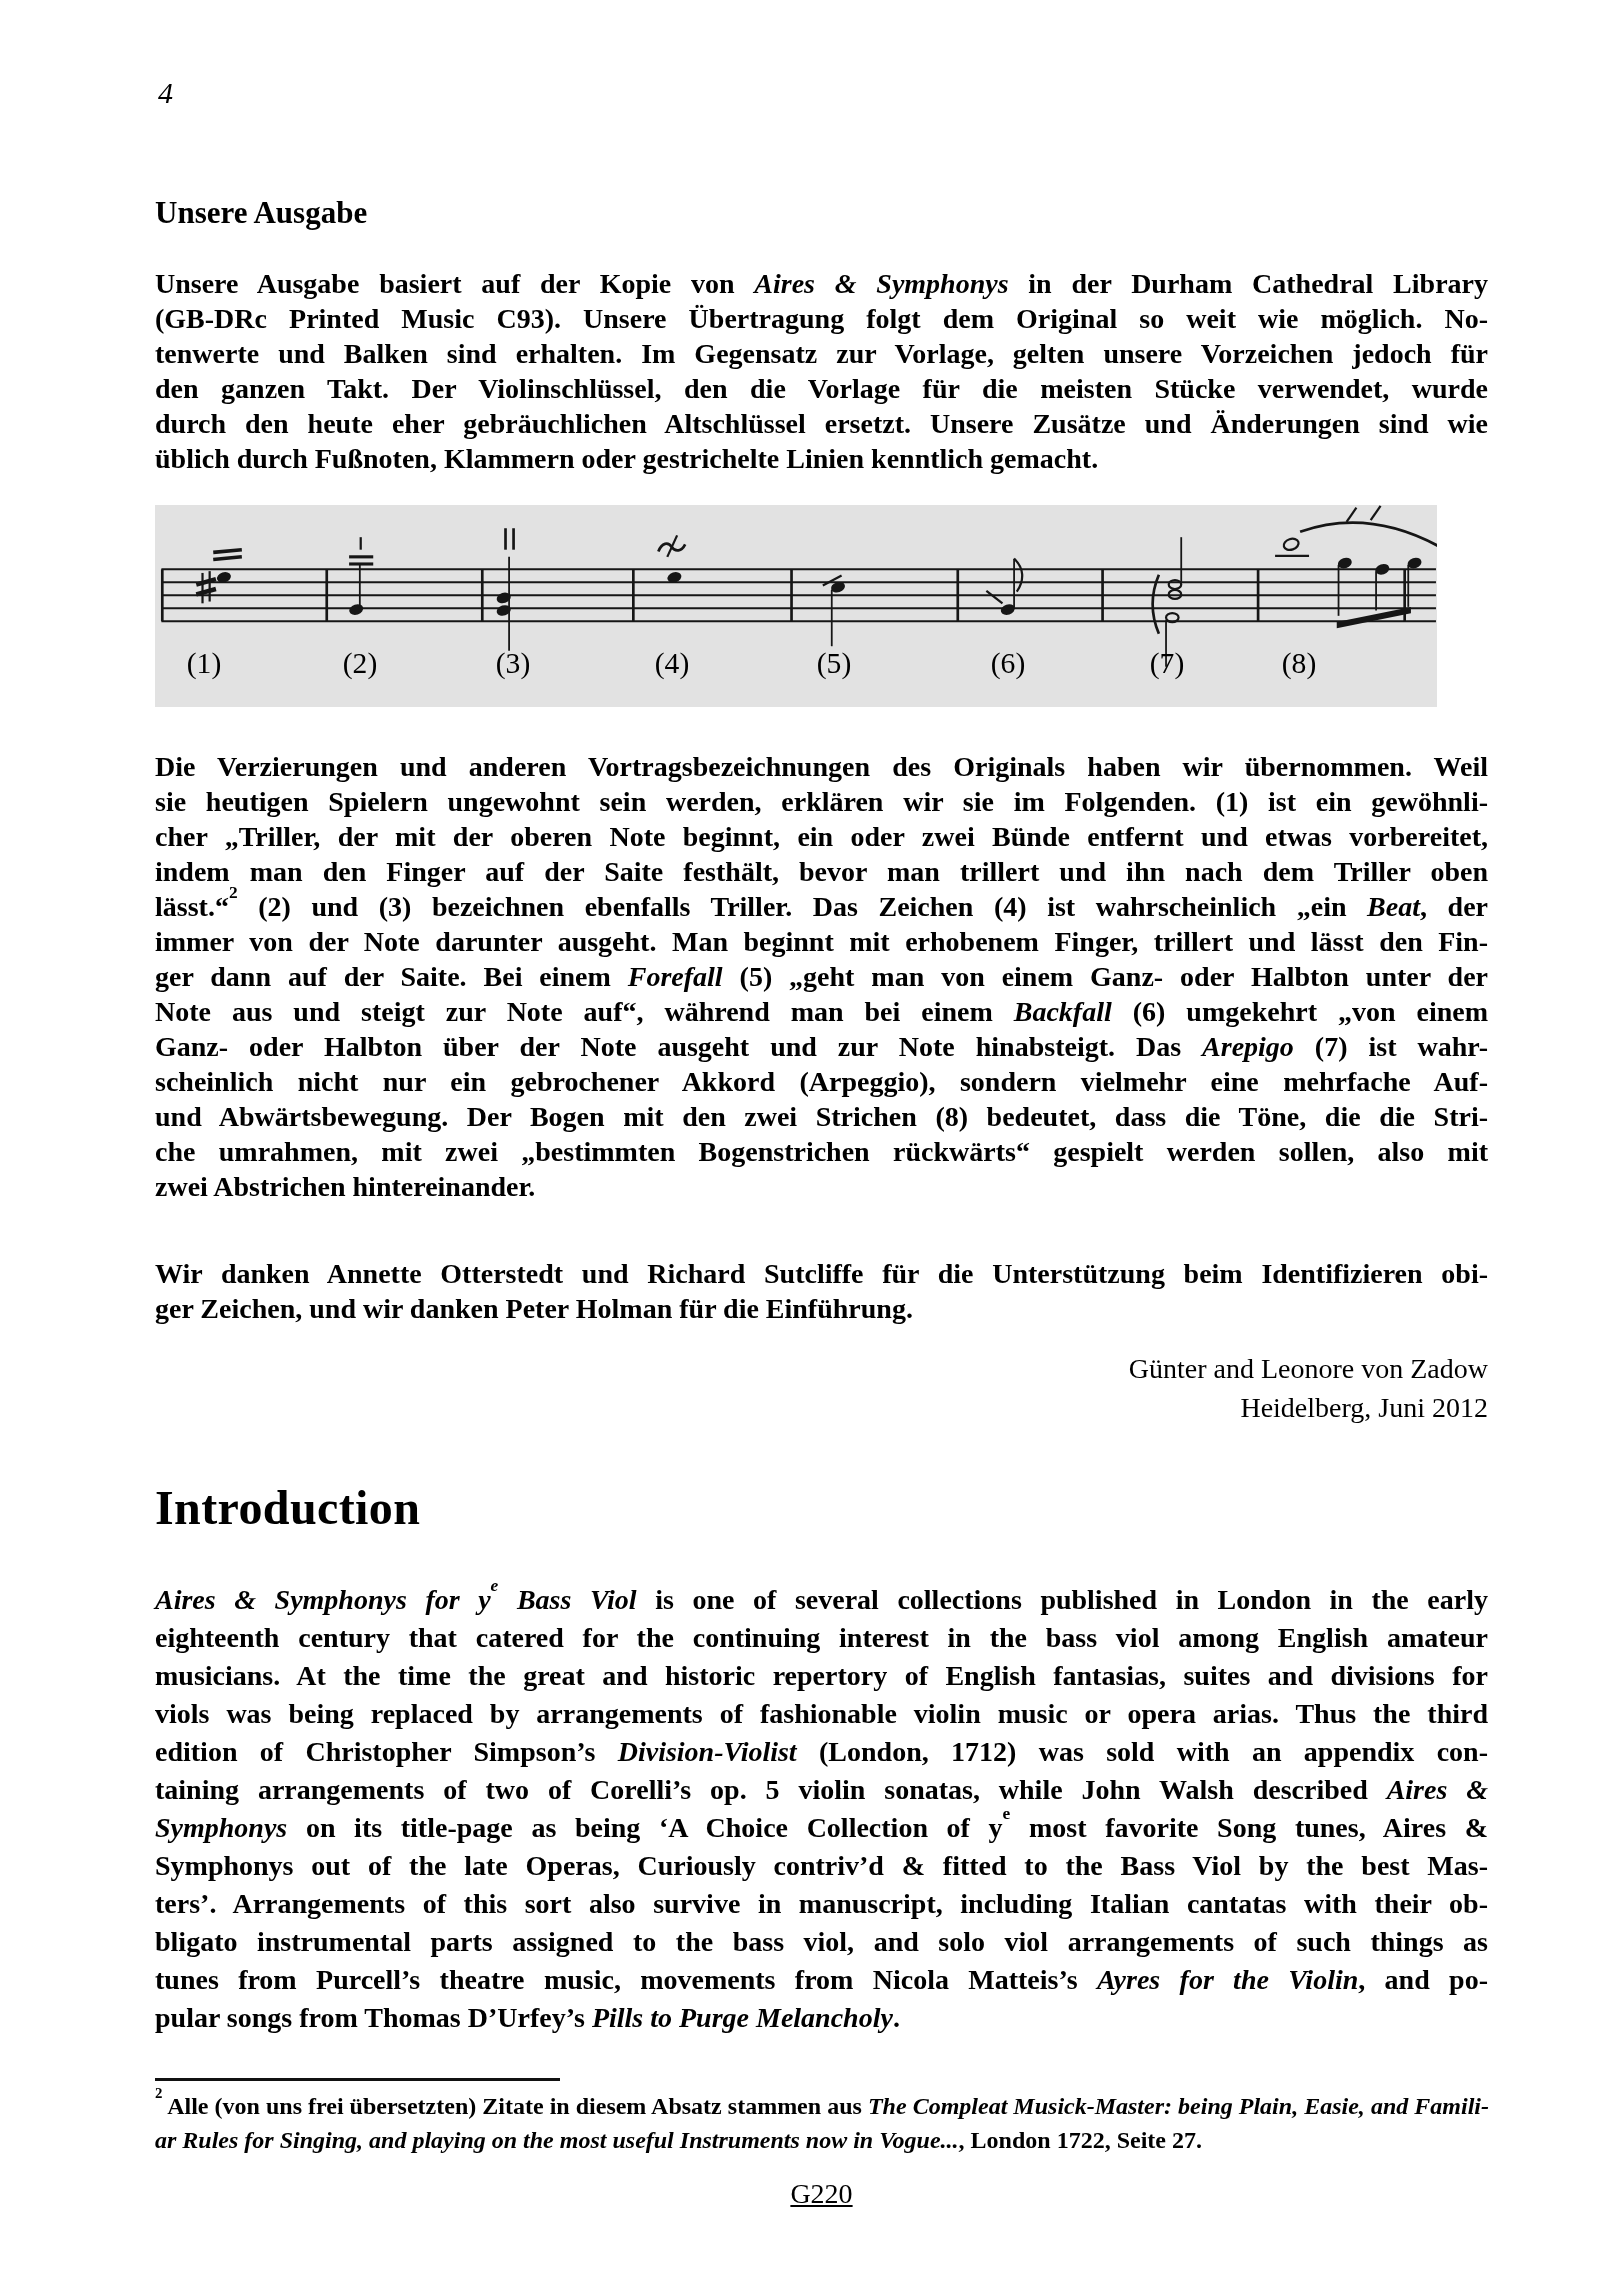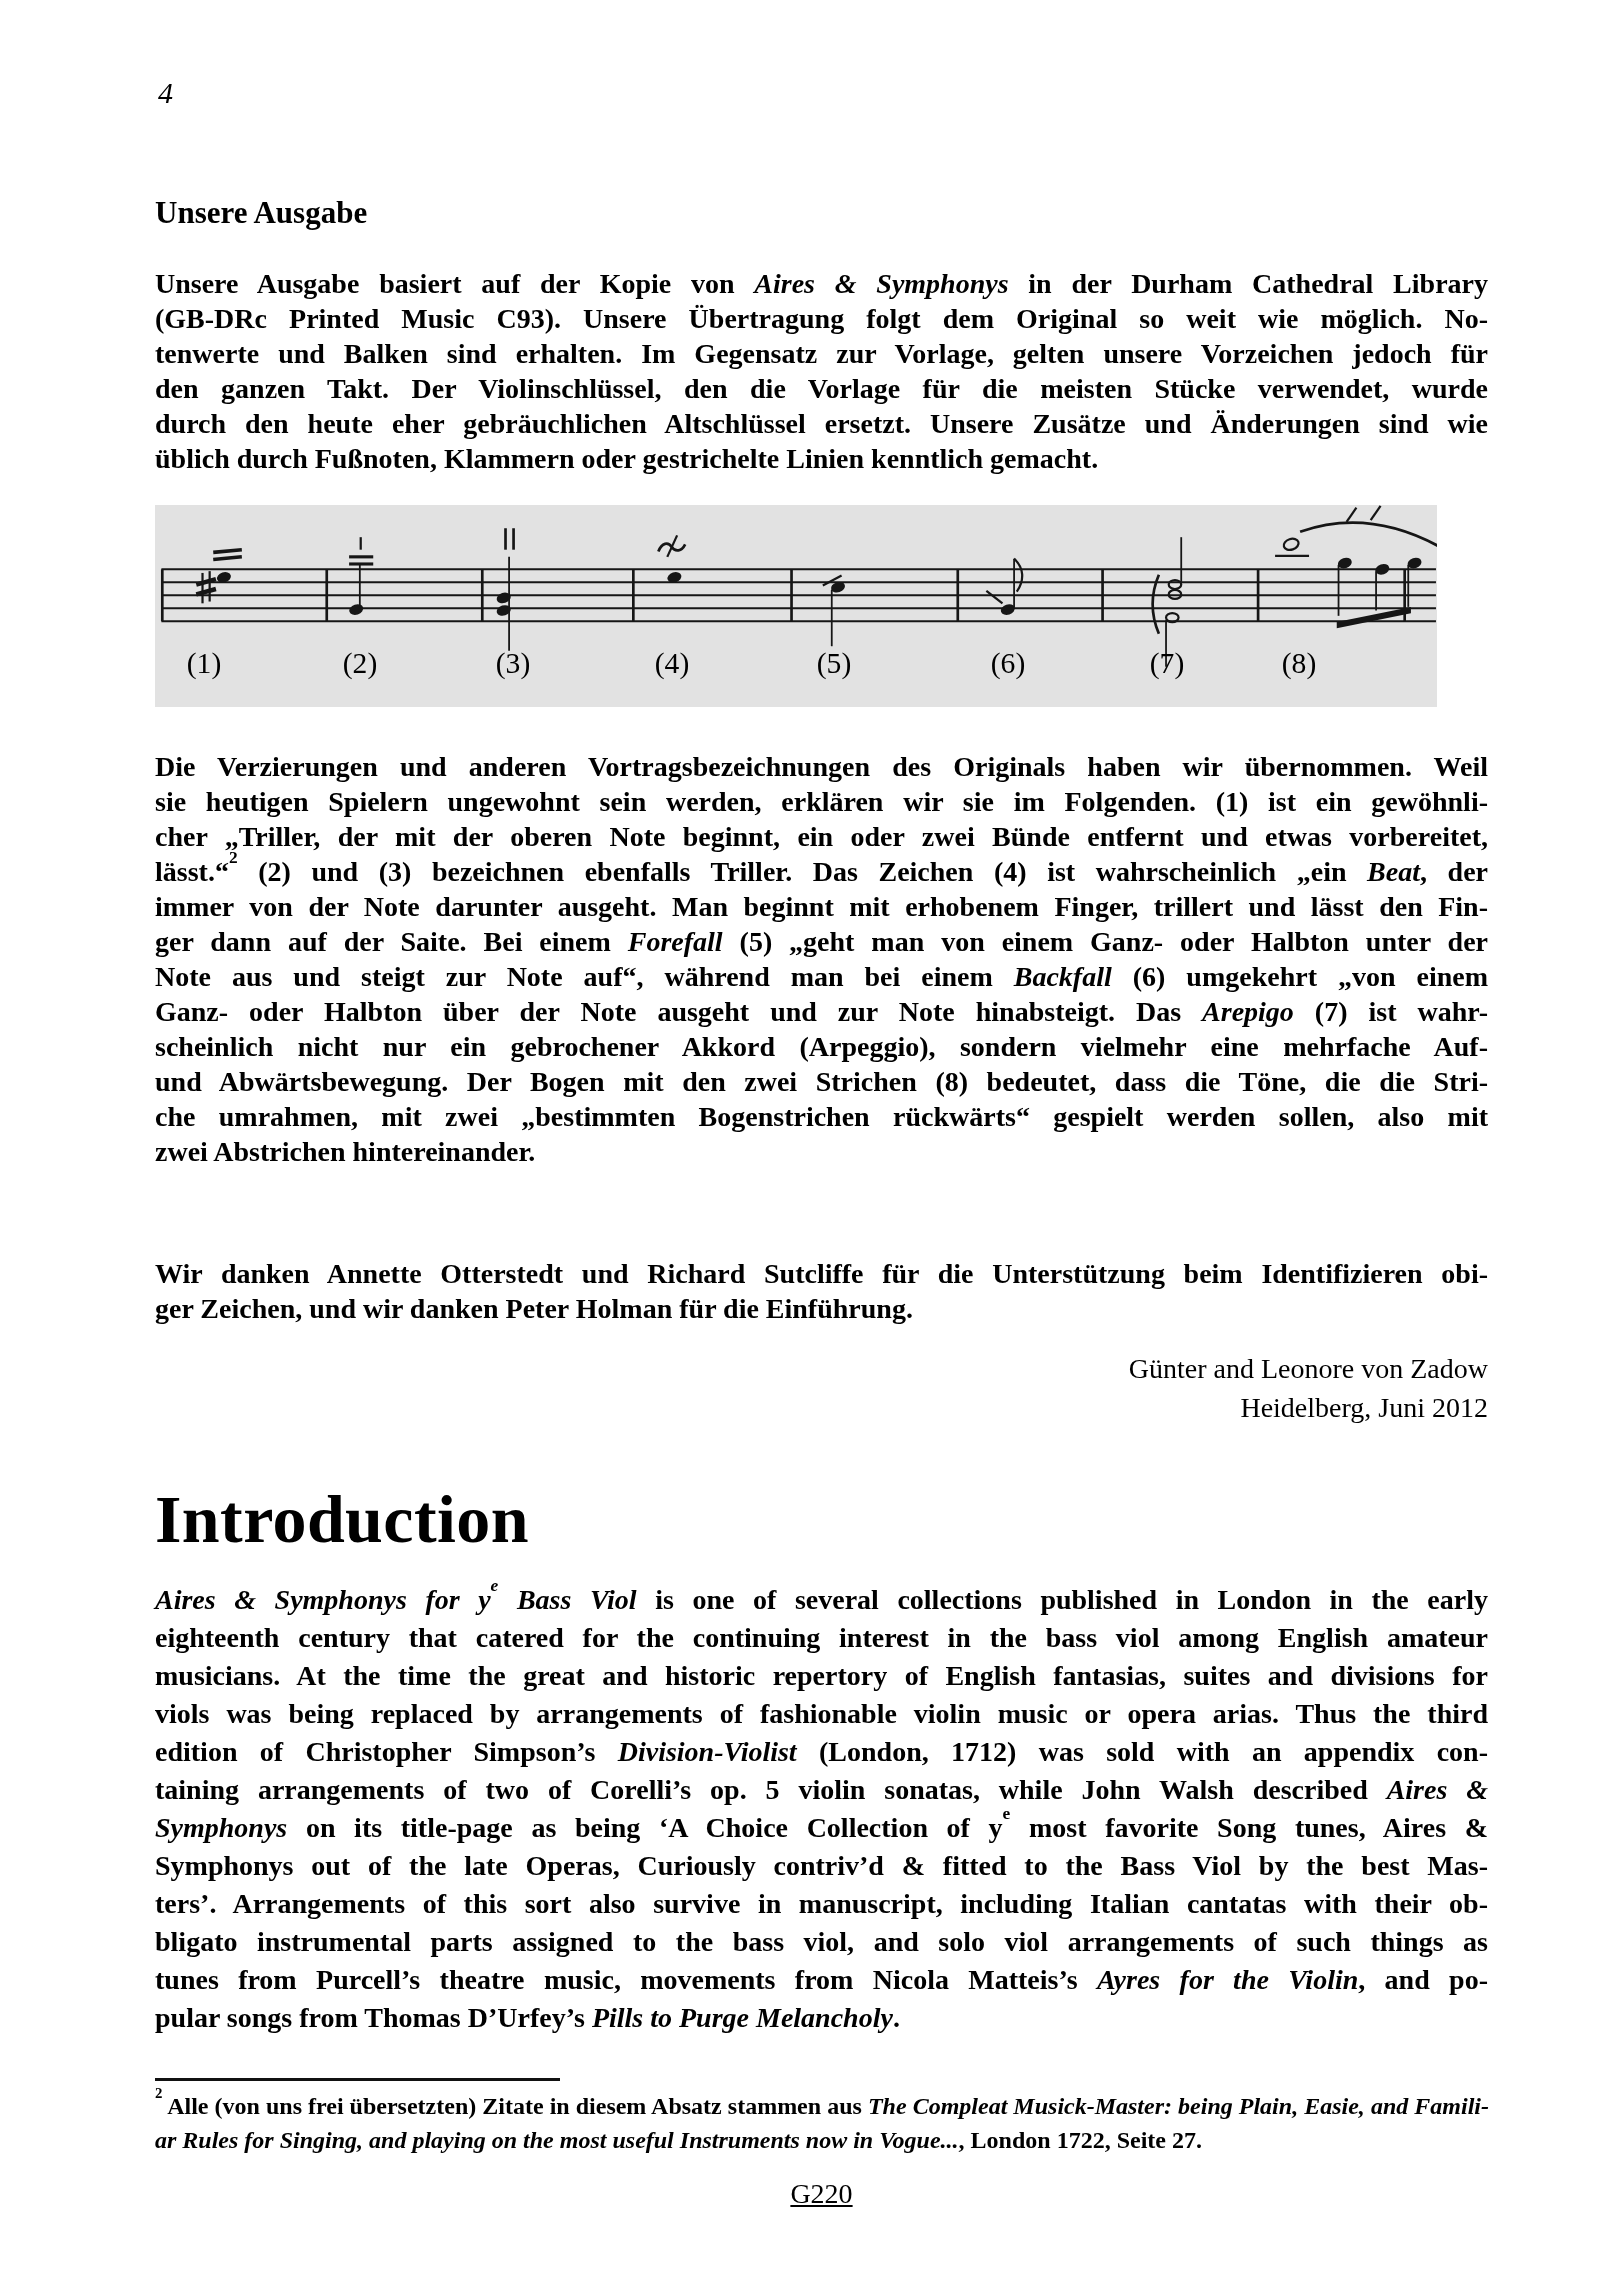--- a/index.html
+++ b/index.html
@@ -3,21 +3,21 @@
 <meta charset="utf-8">
 <style>
   html,body{margin:0;padding:0;background:#888;}
   .page{
     position:relative;width:1621px;height:2293px;background:#ffffff;
     color:#000;font-family:"Liberation Serif",serif;overflow:hidden;
   }
   .abs{position:absolute;}
   .pagenum{left:158px;top:76px;font-size:30px;font-style:italic;}
   .h-section{left:155px;top:195px;font-size:31px;font-weight:bold;margin:0;text-align:center;}
-  .h-intro{left:155px;top:1480px;font-size:68px;font-weight:bold;margin:0;letter-spacing:0.4px;}
+  .h-intro{left:155px;top:1480px;font-size:48px;font-weight:bold;margin:0;letter-spacing:0.4px;}
   .body-block{left:155px;width:1333px;font-size:28px;}
   .german{line-height:35px;}
   .english{line-height:38px;}
   .tl{text-align:justify;text-align-last:justify;text-justify:inter-word;font-weight:bold;}
   .tl.last{text-align-last:left;}
   sup{font-size:62%;position:relative;top:-0.45em;line-height:0;}
   .music-box{left:155px;top:505px;width:1282px;height:202px;background:#e2e2e2;}
   .music-svg{position:absolute;left:0;top:0;}
   .mlabel{position:absolute;top:142px;transform:translateX(-50%);font-size:29.6px;}
   .signature{left:155px;top:1349px;width:1333px;text-align:right;font-size:28px;line-height:39px;}
@@ -132,20 +132,21 @@
     <span class="mlabel" style="left:679px">(5)</span>
     <span class="mlabel" style="left:853px">(6)</span>
     <span class="mlabel" style="left:1012px">(7)</span>
     <span class="mlabel" style="left:1144px">(8)</span>
   </div>
 
   <div class="abs body-block german" style="top:749px">
       <div class="tl">Die Verzierungen und anderen Vortragsbezeichnungen des Originals haben wir übernommen. Weil</div>
       <div class="tl">sie heutigen Spielern ungewohnt sein werden, erklären wir sie im Folgenden. (1) ist ein gewöhnli-</div>
       <div class="tl">cher „Triller, der mit der oberen Note beginnt, ein oder zwei Bünde entfernt und etwas vorbereitet,</div>
+      <div class="tl">indem man den Finger auf der Saite festhält, bevor man trillert und ihn nach dem Triller oben</div>
       <div class="tl">lässt.“<sup>2</sup> (2) und (3) bezeichnen ebenfalls Triller. Das Zeichen (4) ist wahrscheinlich „ein <i>Beat</i>, der</div>
       <div class="tl">immer von der Note darunter ausgeht. Man beginnt mit erhobenem Finger, trillert und lässt den Fin-</div>
       <div class="tl">ger dann auf der Saite. Bei einem <i>Forefall</i> (5) „geht man von einem Ganz- oder Halbton unter der</div>
       <div class="tl">Note aus und steigt zur Note auf“, während man bei einem <i>Backfall</i> (6) umgekehrt „von einem</div>
       <div class="tl">Ganz- oder Halbton über der Note ausgeht und zur Note hinabsteigt. Das <i>Arepigo</i> (7) ist wahr-</div>
       <div class="tl">scheinlich nicht nur ein gebrochener Akkord (Arpeggio), sondern vielmehr eine mehrfache Auf-</div>
       <div class="tl">und Abwärtsbewegung. Der Bogen mit den zwei Strichen (8) bedeutet, dass die Töne, die die Stri-</div>
       <div class="tl">che umrahmen, mit zwei „bestimmten Bogenstrichen rückwärts“ gespielt werden sollen, also mit</div>
       <div class="tl last">zwei Abstrichen hintereinander.</div>
     </div>

